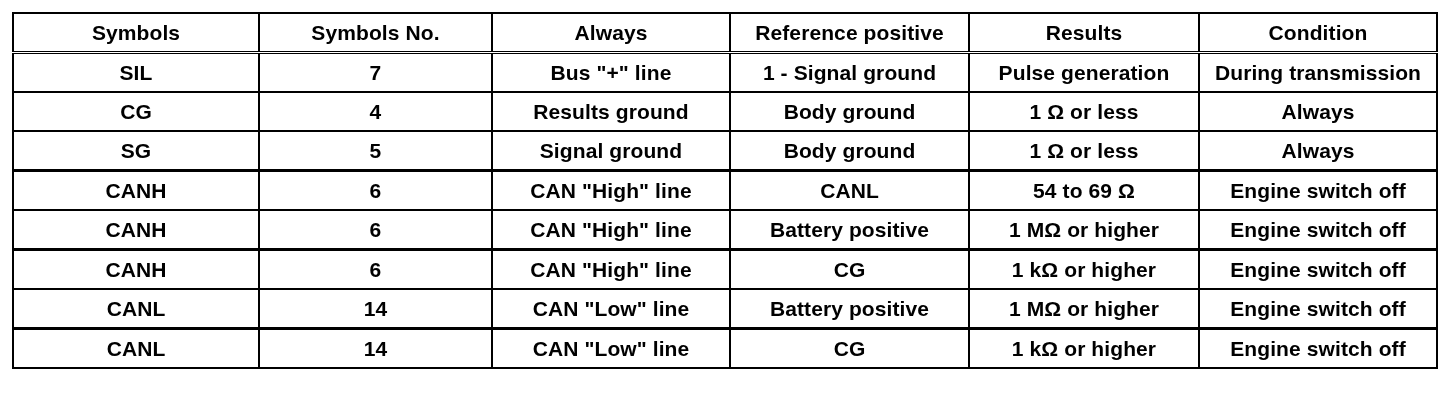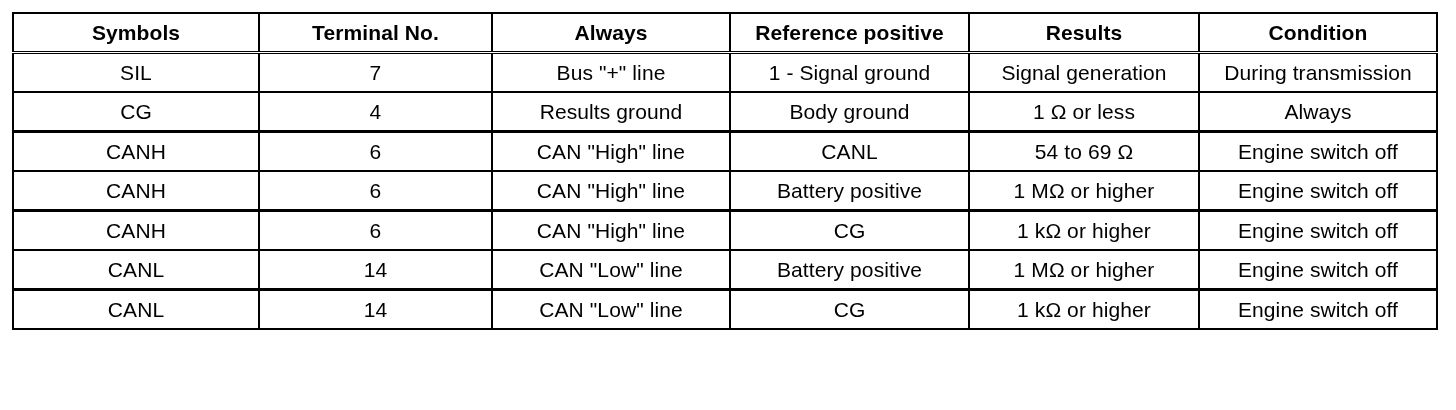--- a/index.html
+++ b/index.html
@@ -44,21 +44,21 @@
   table.diag thead th {
     height: 37px;
     font-size: 21px;
     font-weight: bold;
     letter-spacing: 0.1px;
     border-bottom: 3px double #000000;
   }
   table.diag tbody td {
     height: 37px;
     font-size: 21px;
-    font-weight: normal;
+    font-weight: bold;
     letter-spacing: 0.1px;
   }
   
   col.c0 { width: 246px; }
   col.c1 { width: 233px; }
   col.c2 { width: 238px; }
   col.c3 { width: 239px; }
   col.c4 { width: 230px; }
   col.c5 { width: 238px; }
 
@@ -75,40 +75,48 @@
         <col class="c0">
           <col class="c1">
           <col class="c2">
           <col class="c3">
           <col class="c4">
           <col class="c5">
       </colgroup>
       <thead>
         <tr>
           <th>Symbols</th>
-          <th>Terminal No.</th>
+          <th>Symbols No.</th>
           <th>Always</th>
           <th>Reference positive</th>
           <th>Results</th>
           <th>Condition</th>
         </tr>
       </thead>
       <tbody>
         <tr>
           <td>SIL</td>
           <td>7</td>
           <td>Bus "+" line</td>
           <td>1 - Signal ground</td>
-          <td>Signal generation</td>
+          <td>Pulse generation</td>
           <td>During transmission</td>
         </tr>
         <tr>
           <td>CG</td>
           <td>4</td>
           <td>Results ground</td>
+          <td>Body ground</td>
+          <td>1 Ω or less</td>
+          <td>Always</td>
+        </tr>
+        <tr>
+          <td>SG</td>
+          <td>5</td>
+          <td>Signal ground</td>
           <td>Body ground</td>
           <td>1 Ω or less</td>
           <td>Always</td>
         </tr>
         <tr class="sep-strong">
           <td>CANH</td>
           <td>6</td>
           <td>CAN "High" line</td>
           <td>CANL</td>
           <td>54 to 69 Ω</td>

